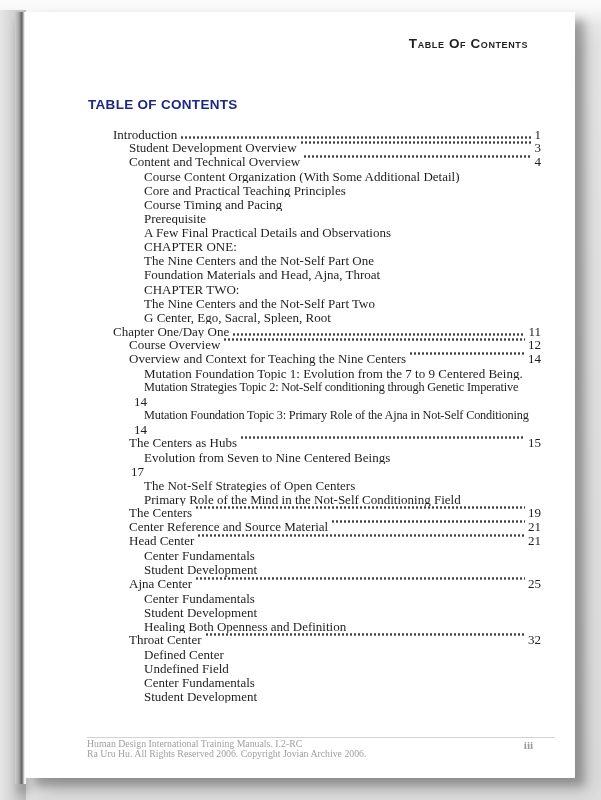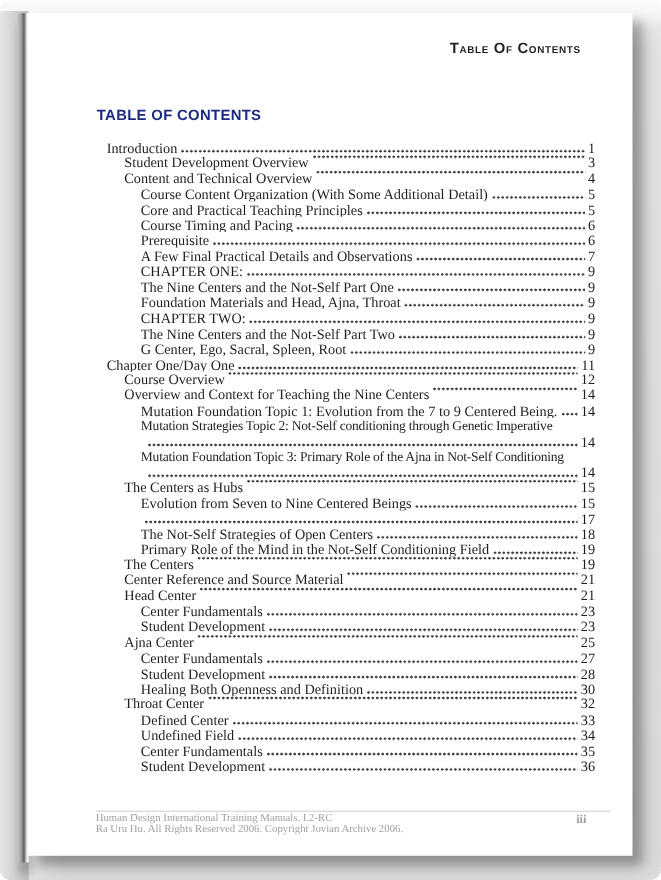--- a/index.html
+++ b/index.html
@@ -1,20 +1,19 @@
 <!DOCTYPE html>
 <html><head>
 <meta charset="utf-8">
 <style>
   html,body{margin:0;padding:0;background:#ffffff;}
   .stage{
     position:relative;width:601px;height:800px;overflow:hidden;
     background:linear-gradient(180deg,#fbfbfb 0px,#f7f7f7 9px,#e9e9e9 26px,#e3e3e3 60%,#dfdfdf 100%);
     font-family:"Liberation Serif","DejaVu Serif",serif;
-    border-radius:10px;
   }
   .left-bg{
     position:absolute;left:0;top:10px;width:26px;bottom:0;
     background:linear-gradient(90deg,#e6e6e6 0%,#d0d0d0 55%,#bdbdbd 100%);
   }
   .page-edge{
     position:absolute;left:15px;top:12px;width:11px;height:772px;
     background:linear-gradient(90deg,rgba(170,170,170,0) 0%,#a8a8a8 35%,#616161 62%,#ededed 86%,#ffffff 100%);
     box-shadow:2px 10px 8px rgba(0,0,0,0.22);
   }
@@ -28,24 +27,24 @@
     font-variant:small-caps;font-size:13.5px;font-weight:600;letter-spacing:0.6px;color:#1f1f1f;
   }
   .page-title{
     position:absolute;top:85px;left:63px;
     font-family:"Liberation Sans","DejaVu Sans",sans-serif;
     font-size:13.5px;font-weight:bold;letter-spacing:0.3px;color:#1b2a80;
   }
   .toc{position:absolute;top:115px;left:72px;right:34px;color:#1e1e1e;}
   .row{display:flex;align-items:baseline;height:14.05px;font-size:13px;overflow:hidden;}
   .row.lvl1{padding-left:16px;align-items:center;}
-  .row.lvl2{padding-left:31px;}
+  .row.lvl2{padding-left:31px;flex-direction:column;}
   .row.cont{padding-left:34px;}
   .row.nowrap{white-space:nowrap;font-size:12.3px;letter-spacing:-0.2px;}
-  .lbl{white-space:nowrap;}
+  .lbl{white-space:nowrap;margin-left:16px;}
   .leader{
     flex:1;min-width:8px;height:3px;margin:0 3px 0 3px;align-self:baseline;
     background-image:radial-gradient(circle,#3c3c3c 1px,rgba(0,0,0,0) 1.35px);
     background-size:4px 3px;background-repeat:repeat-x;background-position:left bottom;
   }
   .pg{white-space:nowrap;}
   .footer-rule{position:absolute;top:725px;left:62px;right:20px;height:1px;background:#d2d2d2;}
   .footer{
     position:absolute;top:727px;left:62px;right:20px;text-align:left;
     font-size:9.8px;line-height:9.6px;color:#a3a09d;

